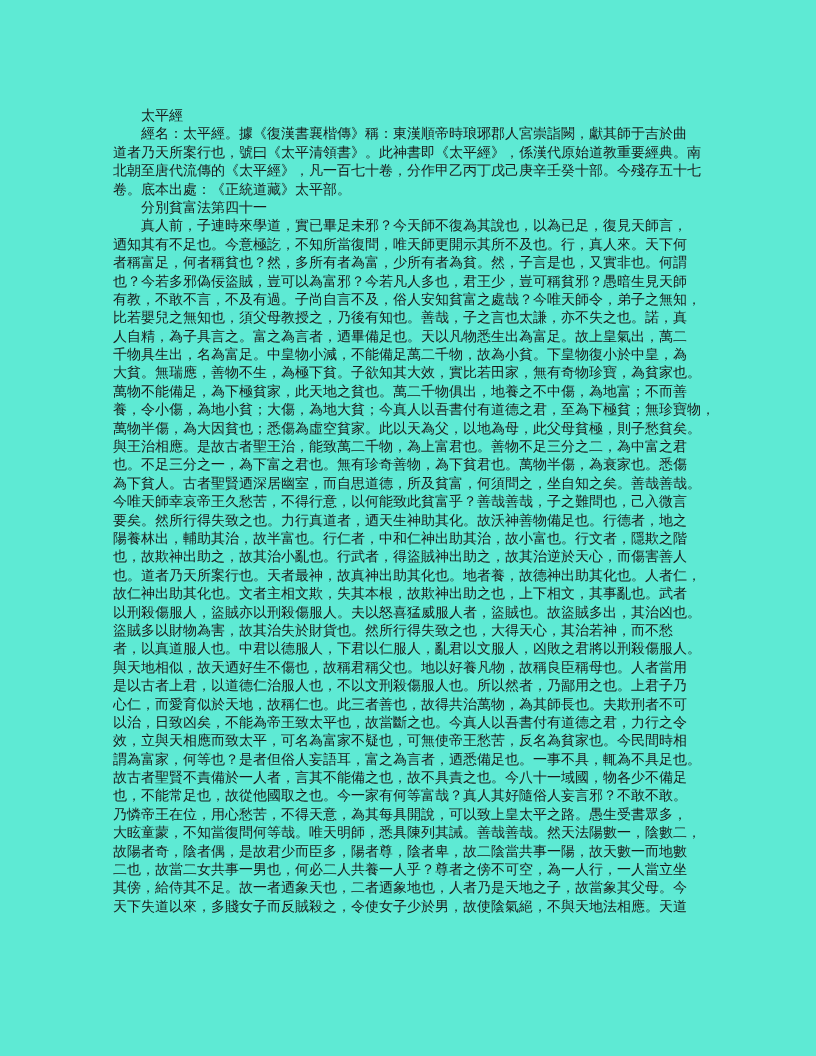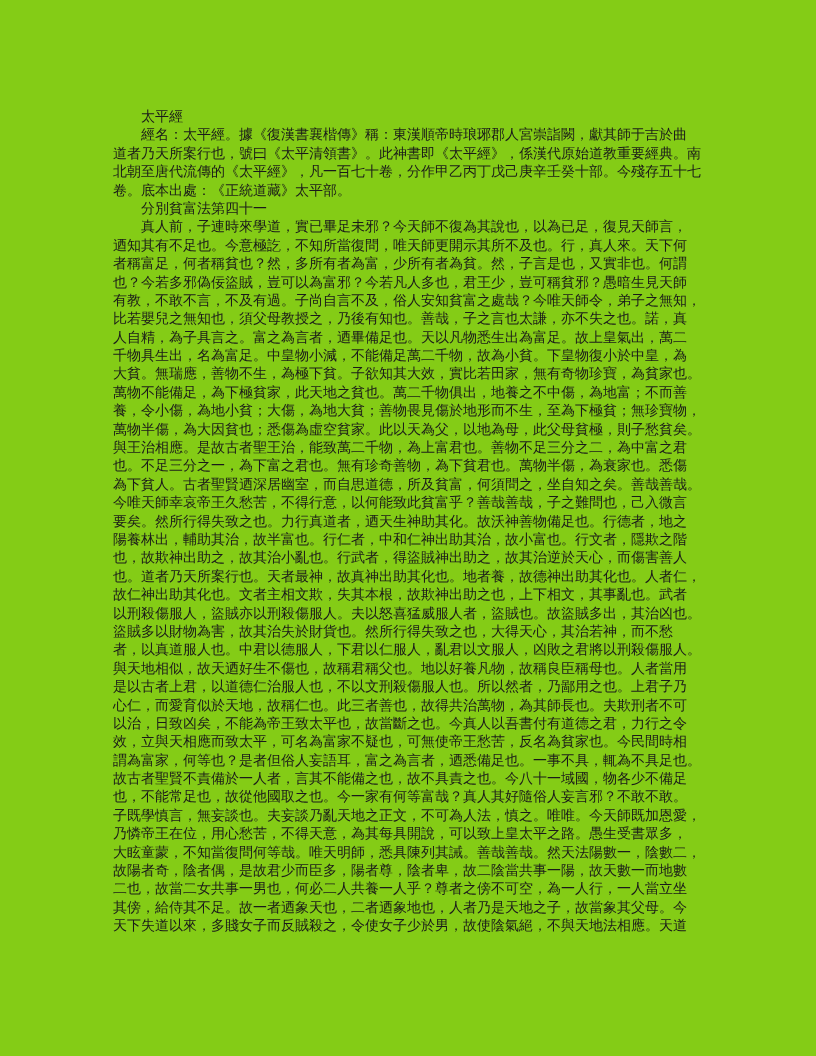--- a/index.html
+++ b/index.html
@@ -4,23 +4,23 @@
 <style>
   html, body {
     margin: 0;
     padding: 0;
     background: #ffffff;
   }
   .page {
     position: relative;
     width: 816px;
     height: 1056px;
-    background: #84cc16;
+    background: #5eead4;
     overflow: hidden;
-    font-family: Liberation Sans, sans-serif;
+    font-family: Liberation Serif, serif;
   }
   .text-body {
     position: absolute;
     left: 113px;
     top: 107px;
     width: 594px;
     color: #1a1a1a;
     font-size: 14px;
     line-height: 18.4px;
     text-align: left;
@@ -47,21 +47,21 @@
       <div class="line indent">真人前，子連時來學道，實已畢足未邪？今天師不復為其說也，以為已足，復見天師言，</div>
       <div class="line">迺知其有不足也。今意極訖，不知所當復問，唯天師更開示其所不及也。行，真人來。天下何</div>
       <div class="line">者稱富足，何者稱貧也？然，多所有者為富，少所有者為貧。然，子言是也，又實非也。何謂</div>
       <div class="line">也？今若多邪偽佞盜賊，豈可以為富邪？今若凡人多也，君王少，豈可稱貧邪？愚暗生見天師</div>
       <div class="line">有教，不敢不言，不及有過。子尚自言不及，俗人安知貧富之處哉？今唯天師令，弟子之無知，</div>
       <div class="line">比若嬰兒之無知也，須父母教授之，乃後有知也。善哉，子之言也太謙，亦不失之也。諾，真</div>
       <div class="line">人自精，為子具言之。富之為言者，迺畢備足也。天以凡物悉生出為富足。故上皇氣出，萬二</div>
       <div class="line">千物具生出，名為富足。中皇物小減，不能備足萬二千物，故為小貧。下皇物復小於中皇，為</div>
       <div class="line">大貧。無瑞應，善物不生，為極下貧。子欲知其大效，實比若田家，無有奇物珍寶，為貧家也。</div>
       <div class="line">萬物不能備足，為下極貧家，此天地之貧也。萬二千物俱出，地養之不中傷，為地富；不而善</div>
-      <div class="line">養，令小傷，為地小貧；大傷，為地大貧；善物畏見傷於地形而不生，至為下極貧；無珍寶物，</div>
+      <div class="line">養，令小傷，為地小貧；大傷，為地大貧；今真人以吾書付有道德之君，至為下極貧；無珍寶物，</div>
       <div class="line">萬物半傷，為大因貧也；悉傷為虛空貧家。此以天為父，以地為母，此父母貧極，則子愁貧矣。</div>
       <div class="line">與王治相應。是故古者聖王治，能致萬二千物，為上富君也。善物不足三分之二，為中富之君</div>
       <div class="line">也。不足三分之一，為下富之君也。無有珍奇善物，為下貧君也。萬物半傷，為衰家也。悉傷</div>
       <div class="line">為下貧人。古者聖賢迺深居幽室，而自思道德，所及貧富，何須問之，坐自知之矣。善哉善哉。</div>
       <div class="line">今唯天師幸哀帝王久愁苦，不得行意，以何能致此貧富乎？善哉善哉，子之難問也，己入微言</div>
       <div class="line">要矣。然所行得失致之也。力行真道者，迺天生神助其化。故沃神善物備足也。行德者，地之</div>
       <div class="line">陽養林出，輔助其治，故半富也。行仁者，中和仁神出助其治，故小富也。行文者，隱欺之階</div>
       <div class="line">也，故欺神出助之，故其治小亂也。行武者，得盜賊神出助之，故其治逆於天心，而傷害善人</div>
       <div class="line">也。道者乃天所案行也。天者最神，故真神出助其化也。地者養，故德神出助其化也。人者仁，</div>
       <div class="line">故仁神出助其化也。文者主相文欺，失其本根，故欺神出助之也，上下相文，其事亂也。武者</div>
@@ -69,21 +69,20 @@
       <div class="line">盜賊多以財物為害，故其治失於財貨也。然所行得失致之也，大得天心，其治若神，而不愁</div>
       <div class="line">者，以真道服人也。中君以德服人，下君以仁服人，亂君以文服人，凶敗之君將以刑殺傷服人。</div>
       <div class="line">與天地相似，故天迺好生不傷也，故稱君稱父也。地以好養凡物，故稱良臣稱母也。人者當用</div>
       <div class="line">是以古者上君，以道德仁治服人也，不以文刑殺傷服人也。所以然者，乃鄙用之也。上君子乃</div>
       <div class="line">心仁，而愛育似於天地，故稱仁也。此三者善也，故得共治萬物，為其師長也。夫欺刑者不可</div>
       <div class="line">以治，日致凶矣，不能為帝王致太平也，故當斷之也。今真人以吾書付有道德之君，力行之令</div>
       <div class="line">效，立與天相應而致太平，可名為富家不疑也，可無使帝王愁苦，反名為貧家也。今民間時相</div>
       <div class="line">謂為富家，何等也？是者但俗人妄語耳，富之為言者，迺悉備足也。一事不具，輒為不具足也。</div>
       <div class="line">故古者聖賢不責備於一人者，言其不能備之也，故不具責之也。今八十一域國，物各少不備足</div>
       <div class="line">也，不能常足也，故從他國取之也。今一家有何等富哉？真人其好隨俗人妄言邪？不敢不敢。</div>
-      <div class="line">子既學慎言，無妄談也。夫妄談乃亂天地之正文，不可為人法，慎之。唯唯。今天師既加恩愛，</div>
       <div class="line">乃憐帝王在位，用心愁苦，不得天意，為其每具開說，可以致上皇太平之路。愚生受書眾多，</div>
       <div class="line">大眩童蒙，不知當復問何等哉。唯天明師，悉具陳列其誡。善哉善哉。然天法陽數一，陰數二，</div>
       <div class="line">故陽者奇，陰者偶，是故君少而臣多，陽者尊，陰者卑，故二陰當共事一陽，故天數一而地數</div>
       <div class="line">二也，故當二女共事一男也，何必二人共養一人乎？尊者之傍不可空，為一人行，一人當立坐</div>
       <div class="line">其傍，給侍其不足。故一者迺象天也，二者迺象地也，人者乃是天地之子，故當象其父母。今</div>
       <div class="line">天下失道以來，多賤女子而反賊殺之，令使女子少於男，故使陰氣絕，不與天地法相應。天道</div>
     </div>
 </div>
 
 </body></html>

